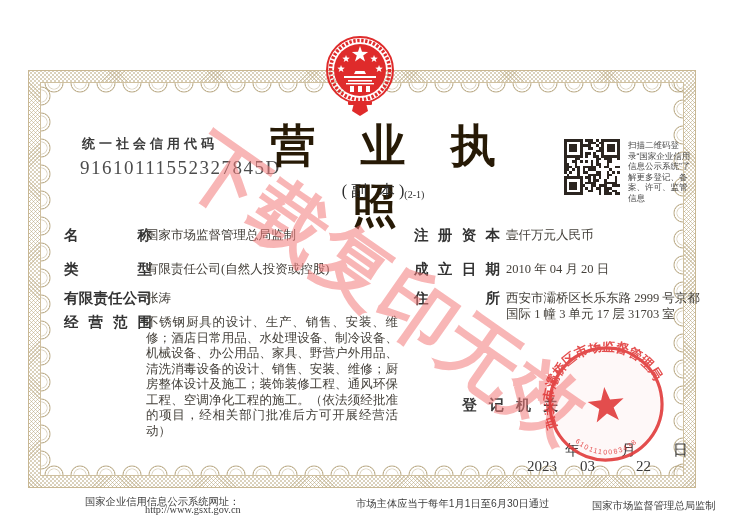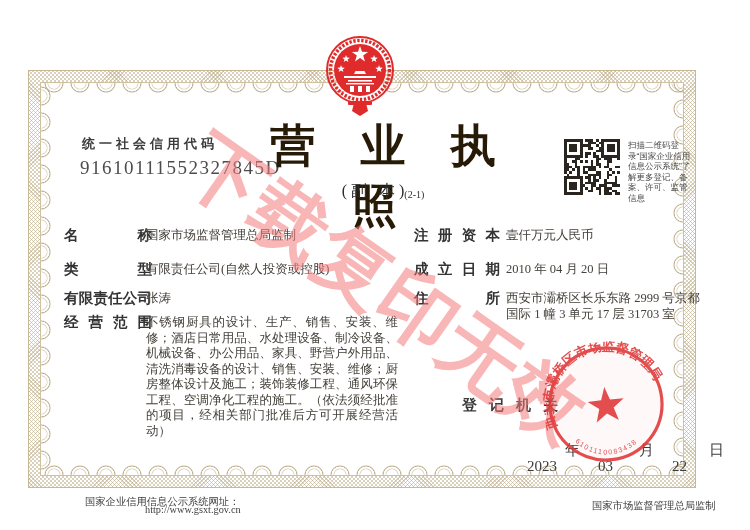--- a/index.html
+++ b/index.html
@@ -59,21 +59,21 @@
   .flabel{font-size:14.5px;font-weight:bold;color:#333;text-align:justify;text-align-last:justify;
     -moz-text-align-last:justify;text-justify:inter-character;}
   .fvalue{font-size:12.5px;color:#44403a;line-height:15.5px;
     font-family:"Liberation Serif","DejaVu Serif",serif;}
   .registrar{left:462px;top:396px;width:96px;font-size:15px;font-weight:bold;color:#3a3a3a;
     text-align:justify;text-align-last:justify;text-justify:inter-character;}
   
   .dateline{left:527px;top:441px;font-size:15px;color:#3b3b3b;white-space:nowrap;
     font-family:"Liberation Serif","DejaVu Serif",serif;}
   .dateline .num{position:relative;top:16px;}
-  .dateline .g1{margin-left:8px;} .dateline .g2{margin-left:18px;}
+  .dateline .g1{margin-left:8px;} .dateline .g2{margin-left:0;}
   .dateline .g3{margin-left:26px;} .dateline .g4{margin-left:22px;}
   
   .watermark{left:95px;top:237px;width:580px;text-align:center;transform:rotate(35deg);
     font-size:78px;font-weight:bold;color:rgba(243,122,122,.55);white-space:nowrap;z-index:5;
     font-family:"Liberation Serif","DejaVu Serif",serif;pointer-events:none;}
   .seal{left:544px;top:342px;width:124px;height:124px;transform:rotate(-6deg);opacity:.9;z-index:6;}
   .emblem{left:326px;top:33px;width:68px;height:84px;z-index:4;}
   
   .ft{font-size:10.3px;color:#3d3d3d;line-height:12px;}
   .ft-left{left:85px;top:496px;}
@@ -607,14 +607,15 @@
     <textPath href="#sealNum" startOffset="8%">6101110083438</textPath>
   </text>
   <polygon fill="#e13a3a" points="62,45 66.47,57.85 80.07,58.13 69.23,66.35 73.17,79.37 62,71.6 50.83,79.37 54.77,66.35 43.93,58.13 57.53,57.85"></polygon>
 </svg>
 
 <div class="abs watermark">下载复印无效</div>
 
 <div class="abs ft ft-left">国家企业信用信息公示系统网址：</div>
 <div class="abs ft ft-url-line">http://www.gsxt.gov.cn</div>
 <div class="abs ft ft-mid">
+  <div>市场主体应当于每年1月1日至6月30日通过</div>
 </div>
 <div class="abs ft ft-right">国家市场监督管理总局监制</div>
 
 </body></html>

